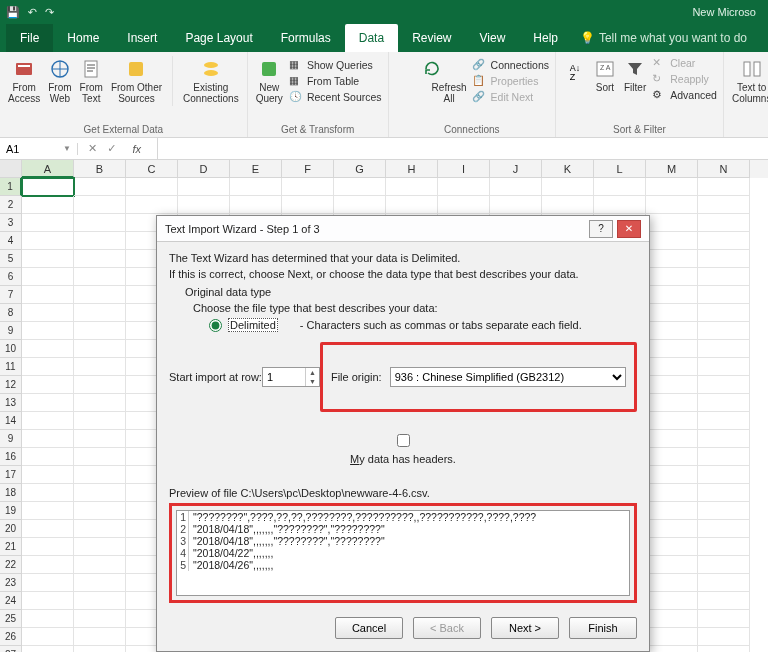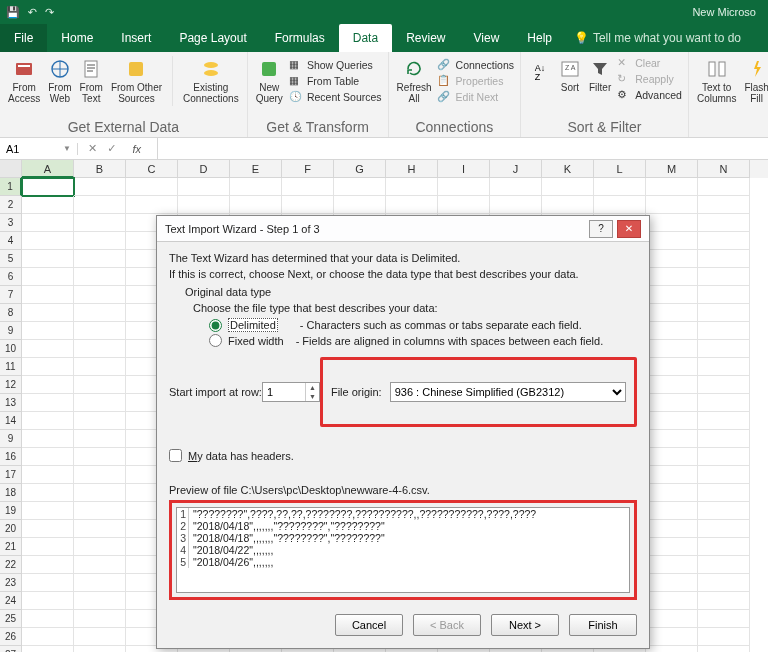--- a/index.html
+++ b/index.html
@@ -5,31 +5,31 @@
   * { box-sizing: border-box; margin: 0; padding: 0; font-family: "Segoe UI", Tahoma, sans-serif; }
   body { background: #fff; width: 768px; height: 652px; overflow: hidden; position: relative; }
 
   
   .titlebar { height: 24px; background: #0d6b3c; display: flex; align-items: center; padding: 0 6px; }
   .titlebar .qat { display: flex; gap: 8px; align-items: center; }
   .titlebar .qat span { color: #e0f0e6; font-size: 11px; }
   .titlebar .win-title { margin-left: auto; color: #e0f0e6; font-size: 11px; padding-right: 6px; }
 
   
-  .tabs { height: 28px; background: #0d6b3c; display: flex; align-items: stretch; }
+  .tabs { height: 28px; background: #0d6b3c; display: flex; align-items: stretch; padding-left: 6px; }
   .tabs .tab { padding: 0 14px; display: flex; align-items: center; color: #fff; font-size: 12px; cursor: pointer; }
   .tabs .tab.active { background: #fff; color: #0d6b3c; border-radius: 2px 2px 0 0; }
   .tabs .tab.file { background: #0b5a32; }
   .tabs .search { display: flex; align-items: center; color: #cfe7d8; font-size: 12px; margin-left: 8px; gap: 4px; }
 
   
   .ribbon { height: 86px; background: #f3f3f3; border-bottom: 1px solid #d6d6d6; display: flex; }
   .group { border-right: 1px solid #e2e2e2; padding: 4px 6px 2px; display: flex; flex-direction: column; justify-content: space-between; }
   .group .row { display: flex; gap: 4px; }
-  .group .label { text-align: center; font-size: 14px; color: #666; padding-top: 2px; }
+  .group .label { text-align: center; font-size: 10px; color: #666; padding-top: 2px; }
   .btn-v { display: flex; flex-direction: column; align-items: center; gap: 2px; cursor: pointer; padding: 2px 2px; }
   .btn-v .ico { width: 22px; height: 22px; display: flex; align-items: center; justify-content: center; }
   .btn-v .txt { font-size: 10px; color: #333; text-align: center; line-height: 1.1; }
   .btn-h { display: flex; align-items: center; gap: 4px; font-size: 10.5px; color: #333; cursor: pointer; white-space: nowrap; }
   .btn-h .ico { width: 14px; height: 14px; }
   .col { display: flex; flex-direction: column; gap: 2px; }
 
   
   .fbar { height: 22px; border-bottom: 1px solid #d6d6d6; display: flex; align-items: center; font-size: 11px; }
   .namebox { width: 78px; border-right: 1px solid #d6d6d6; padding: 0 6px; display: flex; align-items: center; justify-content: space-between; }
@@ -62,21 +62,21 @@
   .radio-row { display: flex; align-items: center; gap: 6px; margin: 2px 0; }
   .radio-row input { accent-color: #1a7e42; }
   .delim-label { background: #fff; border: 1px dotted #555; padding: 0 1px; }
   .row-flex { display: flex; align-items: center; margin-top: 10px; }
   .spin { display: flex; align-items: center; border: 1px solid #999; background: #fff; height: 20px; }
   .spin input { width: 42px; border: none; padding: 0 4px; font-size: 11px; outline: none; }
   .spin .spin-btns { width: 14px; display: flex; flex-direction: column; border-left: 1px solid #ccc; }
   .spin .spin-btns span { height: 9px; font-size: 7px; text-align: center; line-height: 9px; color: #555; cursor: pointer; }
   .fileorigin { flex: 1; display: flex; align-items: center; gap: 8px; border: 3px solid #e03030; padding: 22px 8px; border-radius: 2px; }
   .fileorigin select { flex: 1; height: 20px; border: 1px solid #999; font-size: 11px; background: #fff; }
-  .check-row { display: flex; align-items: center; gap: 6px; margin-top: 22px; }
+  .check-row { display: flex; align-items: center; gap: 6px; margin-top: 22px; flex-direction: column; }
   .check-row .u { text-decoration: underline; }
   .preview-lbl { margin-top: 22px; }
   .preview-wrap { border: 3px solid #e03030; padding: 4px; margin-top: 4px; }
   .preview { background: #fff; border: 1px solid #999; height: 86px; overflow: auto; font-family: Consolas, monospace; font-size: 10.5px; position: relative; }
   .preview .ln { display: flex; }
   .preview .lnno { width: 12px; text-align: right; background: #fff; border-right: 1px solid #ccc; color: #444; padding-right: 2px; }
   .preview .lntxt { padding-left: 4px; white-space: nowrap; }
   .dlg-buttons { display: flex; justify-content: flex-end; gap: 10px; margin-top: 14px; }
   .dlg-buttons button { min-width: 68px; height: 22px; border: 1px solid #888; background: linear-gradient(#fefefe,#e6e6e6); font-size: 11px; cursor: pointer; border-radius: 2px; }
   .dlg-buttons button:disabled { color: #999; cursor: default; }
@@ -199,21 +199,21 @@
 
   <div class="group">
     <div class="row">
       <div class="btn-v">
         <div class="ico">
             <svg width="20" height="20">
               <path d="M4 10a6 6 0 1 1 2 4" fill="none" stroke="#1a7e42" stroke-width="1.6"></path>
               <path d="M4 15v-4h4" fill="none" stroke="#1a7e42" stroke-width="1.6"></path>
             </svg>
           </div>
-        <div class="txt" style="white-space:pre;">Refresh
+        <div class="txt" style="white-space:pre;margin-left:35px;">Refresh
 All</div>
       </div>
       <div class="col" style="justify-content:center;">
         <div class="btn-h">
             <span class="ico">🔗</span>
             <span>Connections</span>
           </div>
         <div class="btn-h" style="color:#aaa;">
             <span class="ico">📋</span>
             <span>Properties</span>
@@ -799,25 +799,20 @@
   <div class="dlg-body">
     <p>The Text Wizard has determined that your data is Delimited.</p>
     <p>If this is correct, choose Next, or choose the data type that best describes your data.</p>
     <p class="section-label indent">Original data type</p>
     <p class="indent" style="margin-left:24px;">Choose the file type that best describes your data:</p>
     <div class="radio-row indent" style="margin-left:40px;">
       <input type="radio" checked="" style="">
       <span class="delim-label">Delimited</span>
       <span style="margin-left:16px;">- Characters such as commas or tabs separate each field.</span>
     </div>
-    <div class="radio-row indent" style="margin-left:40px;">
-      <input type="radio" style="">
-      <span>Fixed width</span>
-      <span style="margin-left:6px;">- Fields are aligned in columns with spaces between each field.</span>
-    </div>
 
     <div class="row-flex">
       <span>Start import at row:</span>
       <div class="spin">
         <input value="1" style="">
         <div class="spin-btns">
             <span>▲</span>
             <span>▼</span>
           </div>
       </div>

